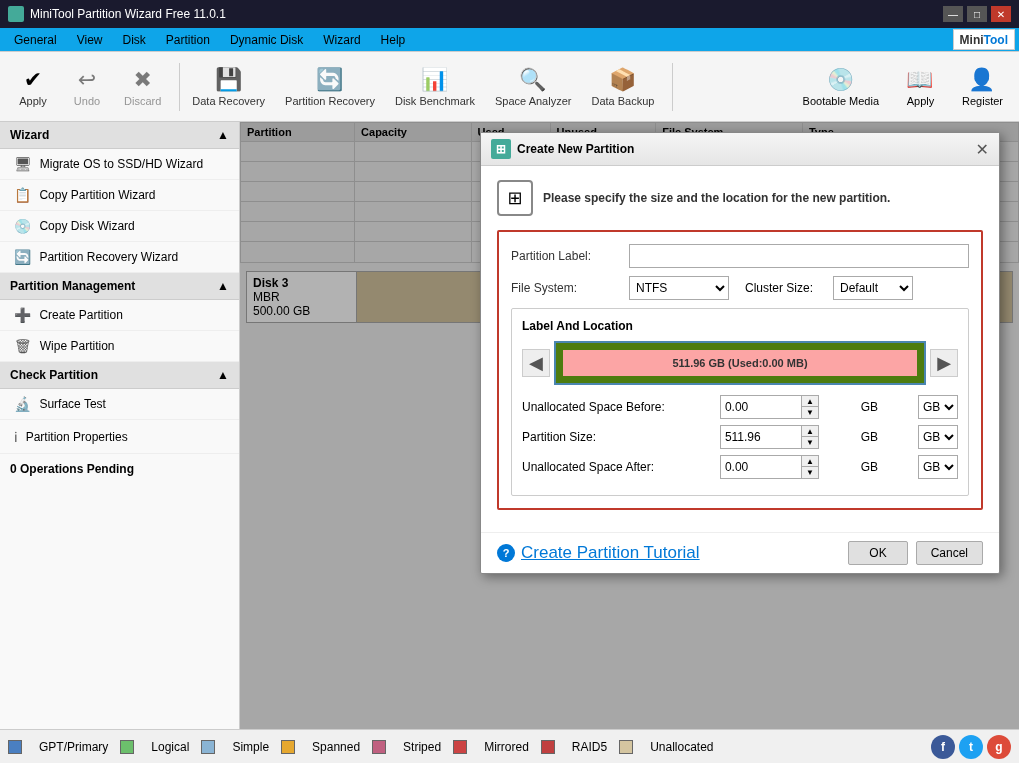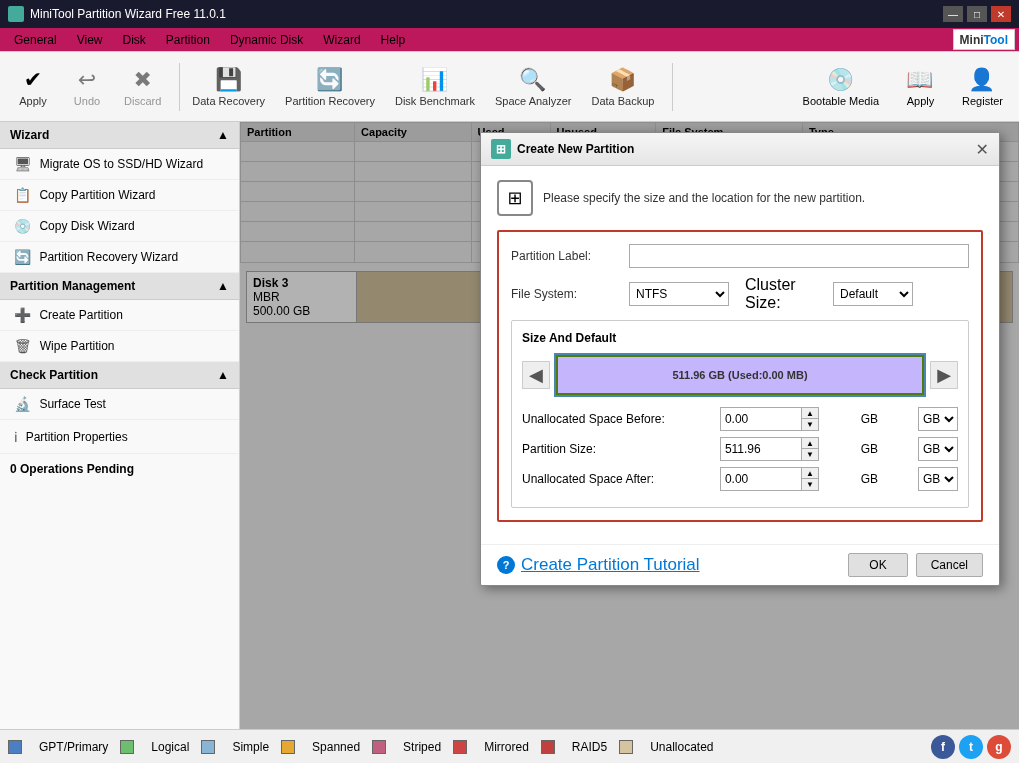--- a/index.html
+++ b/index.html
@@ -16,21 +16,21 @@
       justify-content: space-between;
     }
     .title-bar-left { display: flex; align-items: center; gap: 6px; font-size: 12px; }
     .title-bar-icon { width: 16px; height: 16px; background: #4a9; border-radius: 2px; }
     .title-bar-controls { display: flex; gap: 4px; }
     .title-bar-btn { width: 20px; height: 16px; background: #555; color: white; border: none; font-size: 10px; cursor: pointer; display: flex; align-items: center; justify-content: center; }
     .title-bar-btn.close { background: #c0392b; }
 
     
     .menu-bar {
-      background: #be185d;
+      background: #0ea5e9;
       border-bottom: 1px solid #ccc;
       height: 24px;
       display: flex;
       align-items: center;
       padding: 0 4px;
       justify-content: space-between;
     }
     .menu-items { display: flex; }
     .menu-item { padding: 2px 10px; cursor: pointer; font-size: 12px; }
     .mini-tool-logo { background: white; border: 1px solid #ccc; padding: 2px 6px; font-weight: bold; font-size: 13px; }
@@ -144,41 +144,41 @@
       border-bottom: 1px solid #ccc;
       padding: 6px 10px;
       display: flex;
       align-items: center;
       justify-content: space-between;
     }
     .modal-title-area { display: flex; align-items: center; gap: 6px; font-weight: bold; font-size: 13px; }
     .modal-icon { width: 20px; height: 20px; background: #4a9; border-radius: 2px; display: flex; align-items: center; justify-content: center; color: white; font-size: 12px; }
     .modal-close { cursor: pointer; font-size: 16px; color: #555; }
     .modal-body { padding: 14px 16px; }
-    .modal-desc { font-size: 12px; color: #333; margin-bottom: 14px; }
+    .modal-desc { font-size: 12px; color: #333; margin-bottom: 14px; font-weight: bold; }
     .modal-form-section {
       border: 2px solid #c0392b;
       padding: 12px;
       border-radius: 2px;
       margin-bottom: 8px;
     }
     .form-row { display: flex; align-items: center; margin-bottom: 8px; gap: 8px; }
     .form-label { width: 110px; font-size: 12px; color: #333; }
     .form-input { flex: 1; height: 24px; border: 1px solid #aaa; padding: 0 4px; font-size: 12px; }
     .form-select {
       height: 24px; border: 1px solid #aaa; padding: 0 2px; font-size: 12px;
       background: white; cursor: pointer;
     }
     .form-select-wide { width: 100px; }
     .form-select-medium { width: 80px; }
     .size-location { border: 1px solid #ccc; padding: 10px; border-radius: 2px; }
     .size-location-title { font-weight: bold; margin-bottom: 8px; font-size: 12px; }
     .partition-bar-container { display: flex; align-items: center; gap: 4px; margin-bottom: 10px; }
     .partition-bar-arrow { cursor: pointer; font-size: 18px; color: #555; background: #eee; border: 1px solid #ccc; padding: 2px 6px; }
-    .partition-bar { flex: 1; height: 40px; background: #c4b5fd; border: 2px solid #4d7c0f; position: relative; display: flex; align-items: center; justify-content: center; color: white; font-size: 11px; font-weight: bold; }
+    .partition-bar { flex: 1; height: 40px; background: #fca5a5; border: 7px solid #4d7c0f; position: relative; display: flex; align-items: center; justify-content: center; color: white; font-size: 11px; font-weight: bold; }
     .partition-bar-text { color: #333; font-weight: bold; font-size: 11px; }
     .partition-bar-wrapper { flex: 1; border: 2px solid #4a86b0; }
     .size-field-row { display: flex; align-items: center; margin-bottom: 6px; gap: 8px; justify-content: space-between; }
     .size-label { width: 160px; font-size: 12px; }
     .size-input-group { display: flex; align-items: center; border: 1px solid #aaa; height: 24px; }
     .size-input { width: 80px; border: none; padding: 0 4px; font-size: 12px; height: 100%; }
     .size-spin { display: flex; flex-direction: column; border-left: 1px solid #aaa; }
     .size-spin-btn { width: 16px; height: 11px; background: #f0f0f0; border: none; cursor: pointer; font-size: 8px; display: flex; align-items: center; justify-content: center; border-bottom: 1px solid #aaa; }
     .size-spin-btn:last-child { border-bottom: none; }
     .size-unit { margin-left: 4px; font-size: 12px; }
@@ -458,31 +458,31 @@
             </div>
 
 
             <div class="form-row">
               <span class="form-label">File System:</span>
               <select class="form-select form-select-wide">
                 <option>NTFS</option>
                 <option>FAT32</option>
                 <option>exFAT</option>
               </select>
-              <span style="width:80px; font-size:16px; margin-left:8px;">Cluster Size:</span>
+              <span style="width:80px; font-size:12px; margin-left:8px;">Cluster Size:</span>
               <select class="form-select form-select-medium">
                 <option>Default</option>
                 <option>512</option>
                 <option>1024</option>
                 <option>4096</option>
               </select>
             </div>
 
             <div class="size-location">
-              <div class="size-location-title">Size And Default</div>
+              <div class="size-location-title">Label And Location</div>
 
               <div class="partition-bar-container">
                 <div class="partition-bar-arrow">◀</div>
                 <div class="partition-bar-wrapper">
                   <div class="partition-bar">
                     <span class="partition-bar-text">511.96 GB (Used:0.00 MB)</span>
                   </div>
                 </div>
                 <div class="partition-bar-arrow">▶</div>
               </div>

